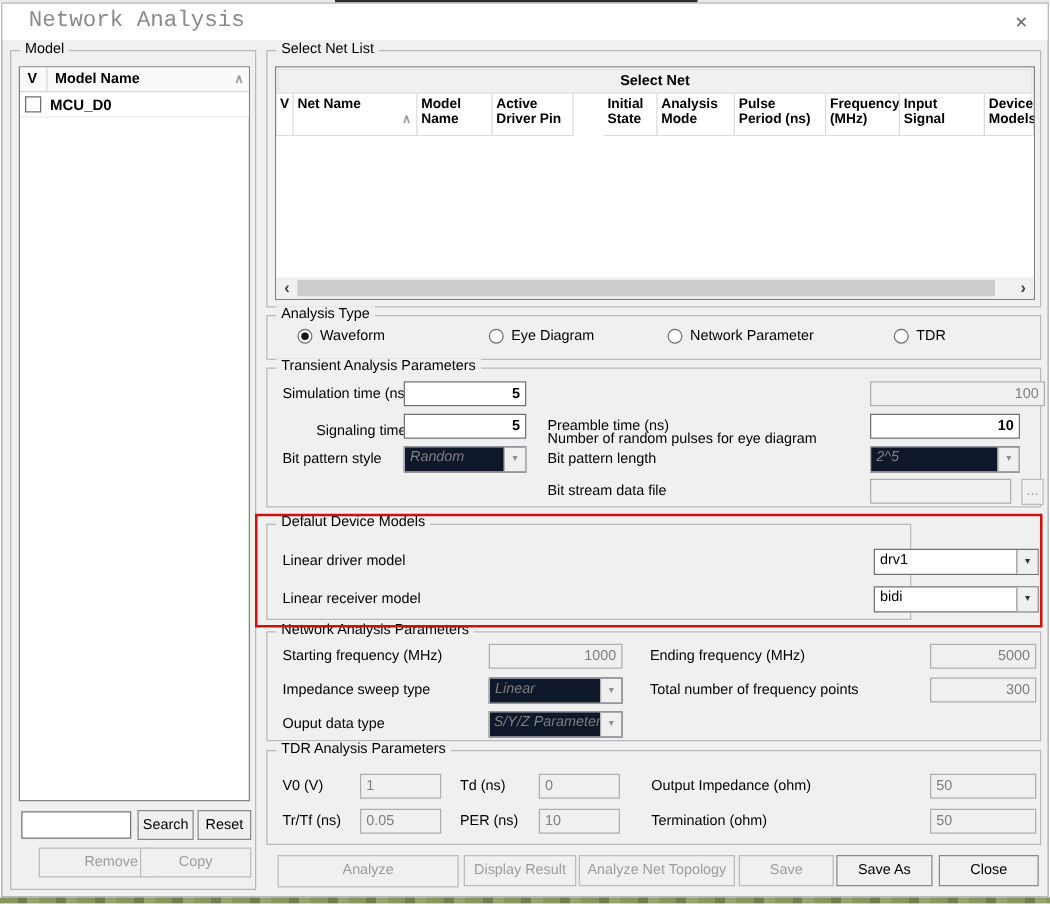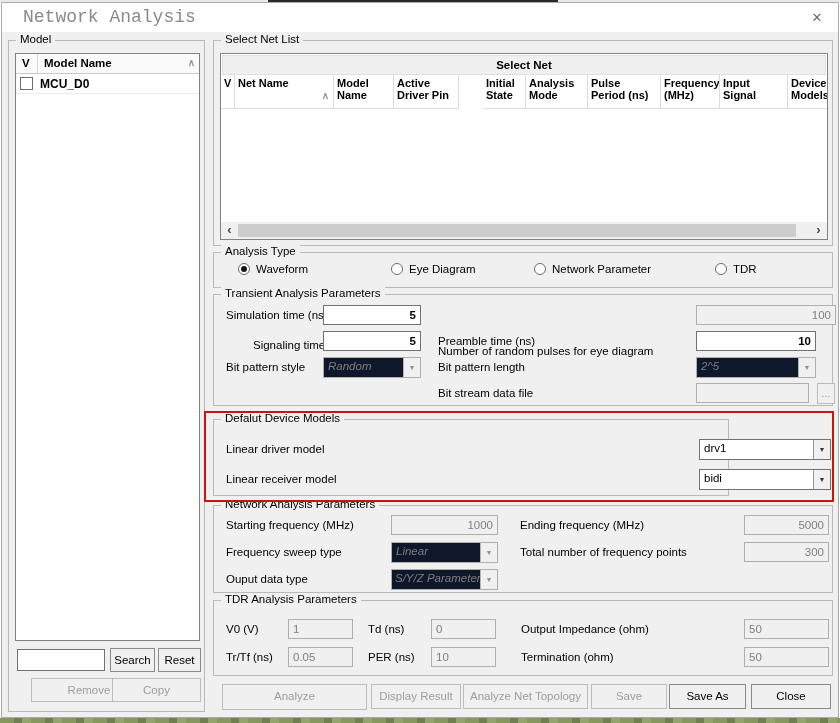--- a/index.html
+++ b/index.html
@@ -208,21 +208,21 @@
   </div>
 
   <div class="gb" style="left:213px;top:505px;width:620px;height:88px;">
     <span class="gl">Network Analysis Parameters</span>
 
     <span class="lbl" style="left:12px;top:13px;">Starting frequency (MHz)</span>
     <input class="tb dis" style="left: 177px; top: 9px; width: 107px;" readonly="" value="1000">
     <span class="lbl" style="left:306px;top:13px;">Ending frequency (MHz)</span>
     <input class="tb dis" style="left: 530px; top: 9px; width: 85px;" readonly="" value="5000">
 
-    <span class="lbl" style="left:12px;top:40px;">Frequency sweep type</span>
+    <span class="lbl" style="left:12px;top:40px;">Impedance sweep type</span>
     <div class="dd dis" style="left:177px;top:36px;width:107px;">
       <span class="txt">Linear</span>
       <span class="arw">▼</span>
     </div>
     <span class="lbl" style="left:306px;top:40px;">Total number of frequency points</span>
     <input class="tb dis" style="left: 530px; top: 36px; width: 85px;" readonly="" value="300">
 
     <span class="lbl" style="left:12px;top:67px;">Ouput data type</span>
     <div class="dd dis" style="left:177px;top:63px;width:107px;">
       <span class="txt" style="padding:2px 1px 2px 3px;">S/Y/Z Parameter</span>

